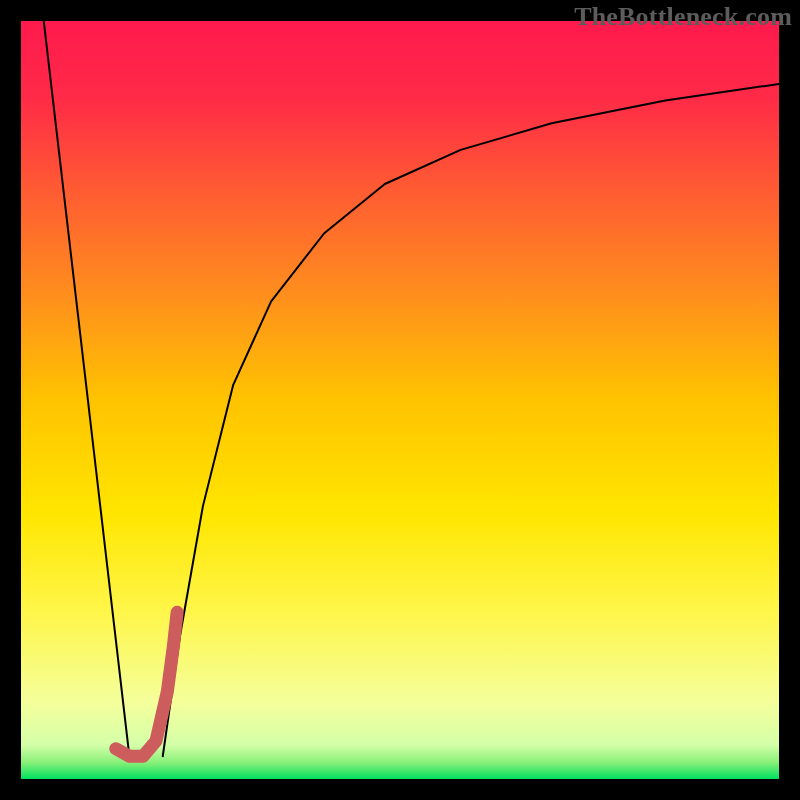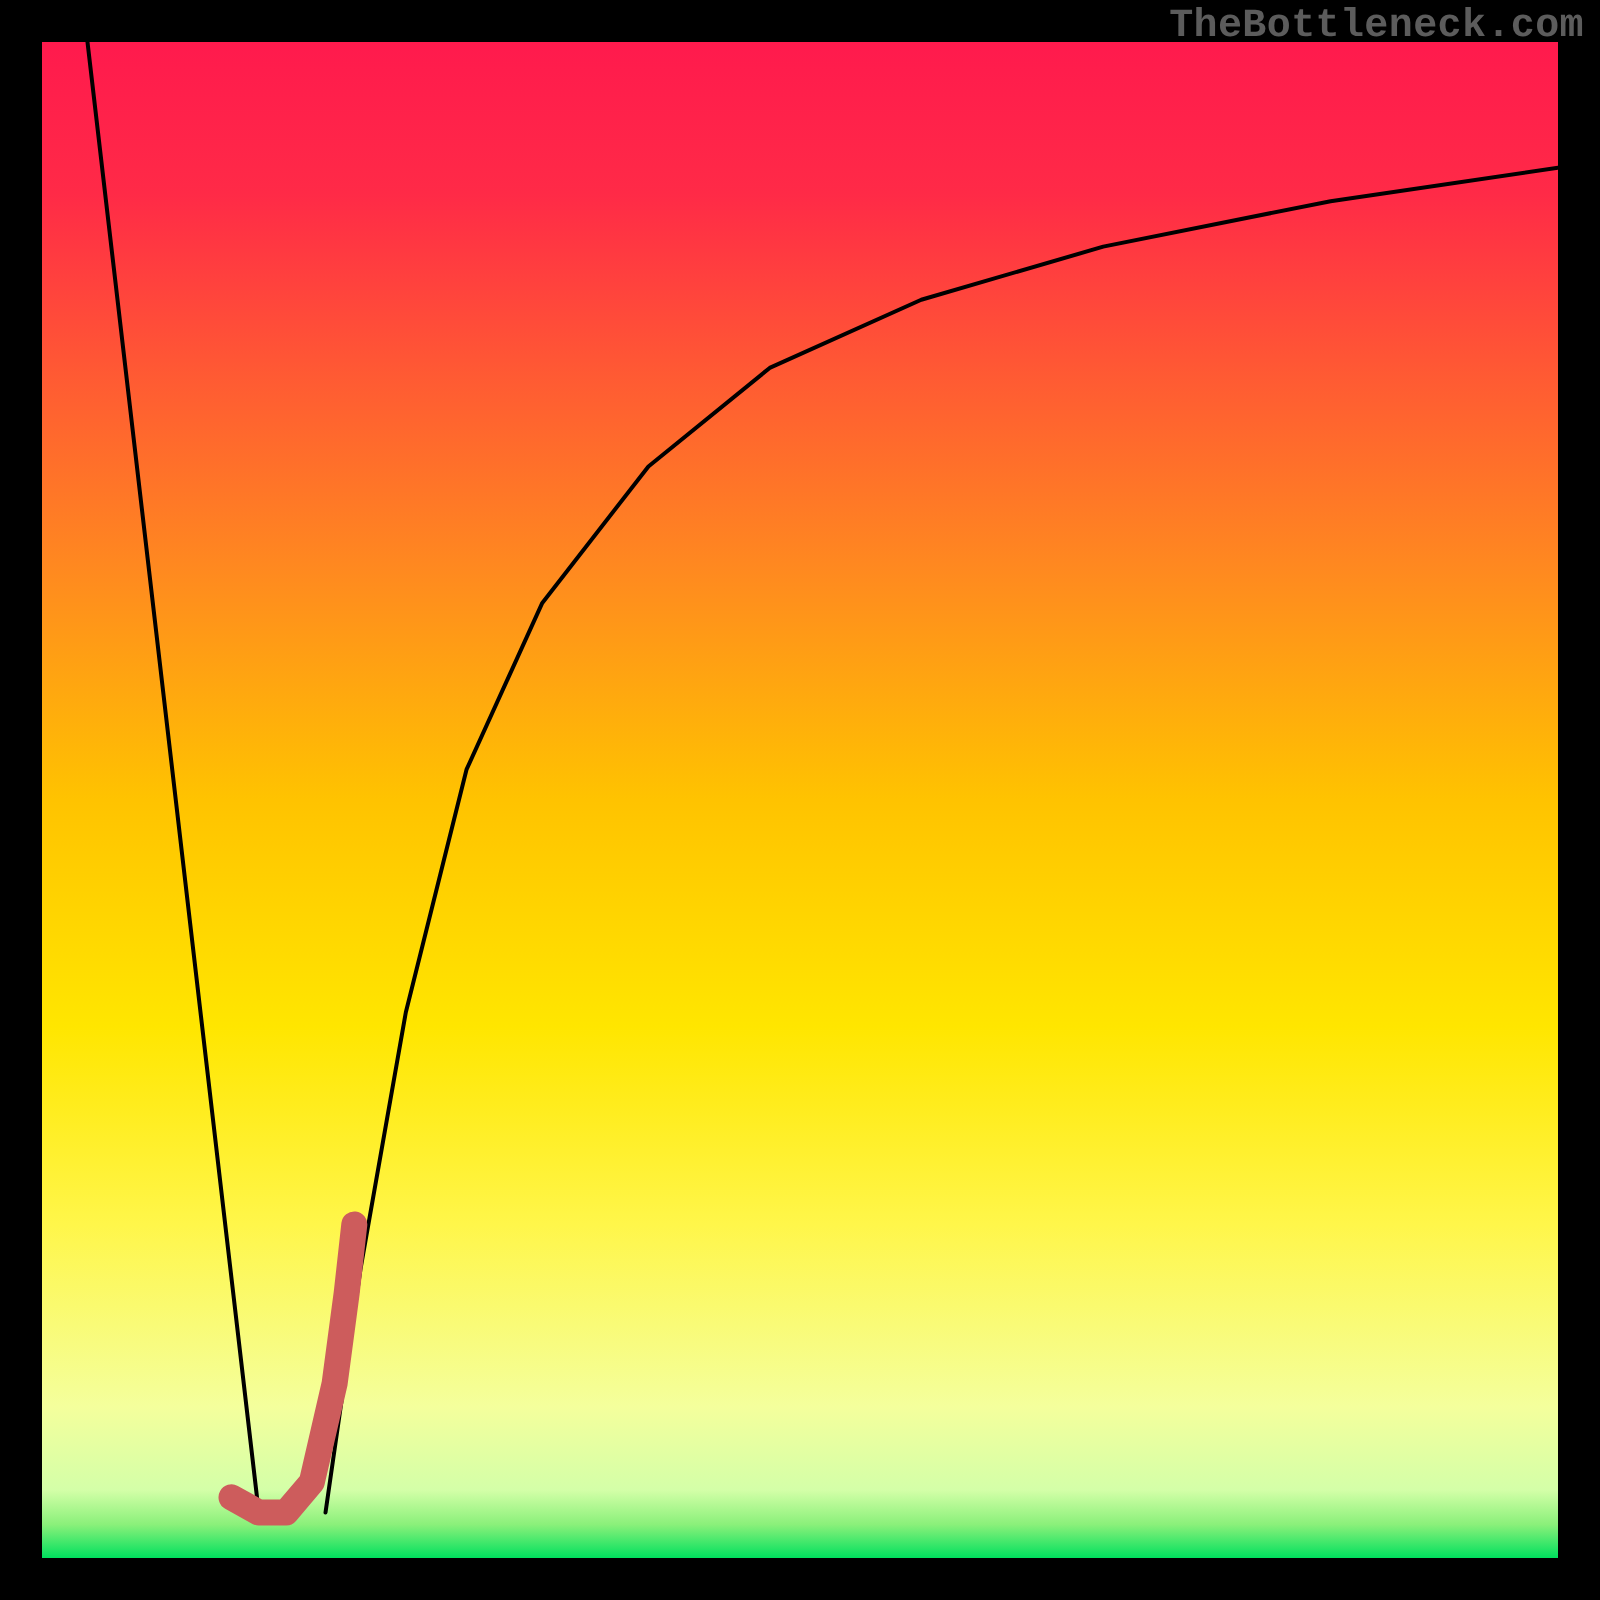--- a/index.html
+++ b/index.html
@@ -30,22 +30,22 @@
     position: absolute;
     left: 0;
     top: 0;
     width: 100%;
     height: 100%;
   }
   .watermark {
     position: absolute;
     top: 2px;
     right: 8px;
-    font-family: Liberation Mono, monospace;
-    font-size: 20px;
+    font-family: Liberation Serif, serif;
+    font-size: 26px;
     font-weight: 600;
     color: #5c5c5c;
     letter-spacing: 0.2px;
     user-select: none;
   }
   svg.curves {
     position: absolute;
     left: 0;
     top: 0;
     width: 100%;

